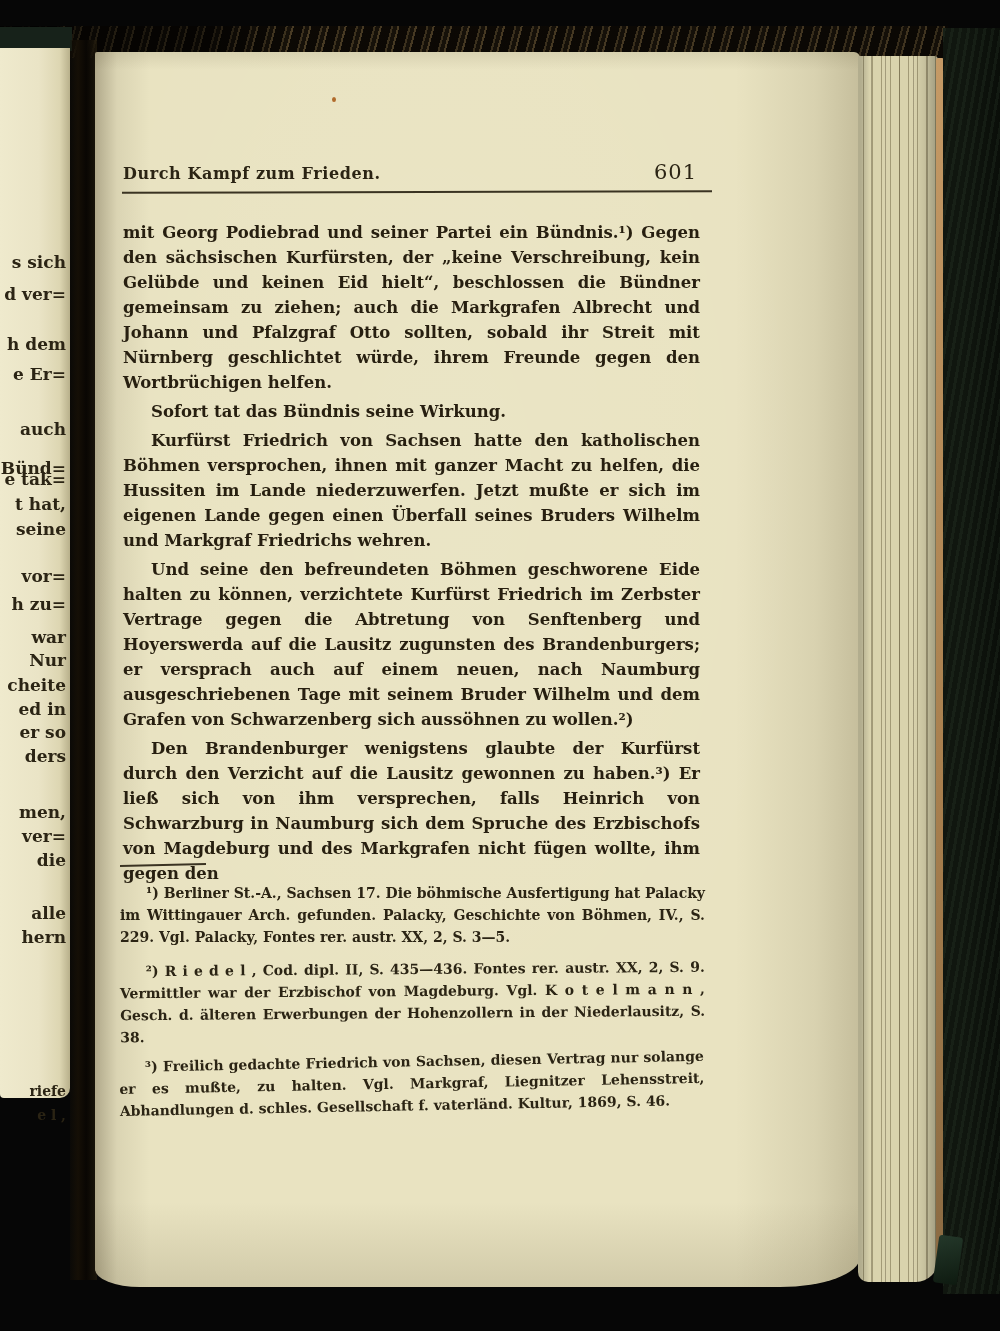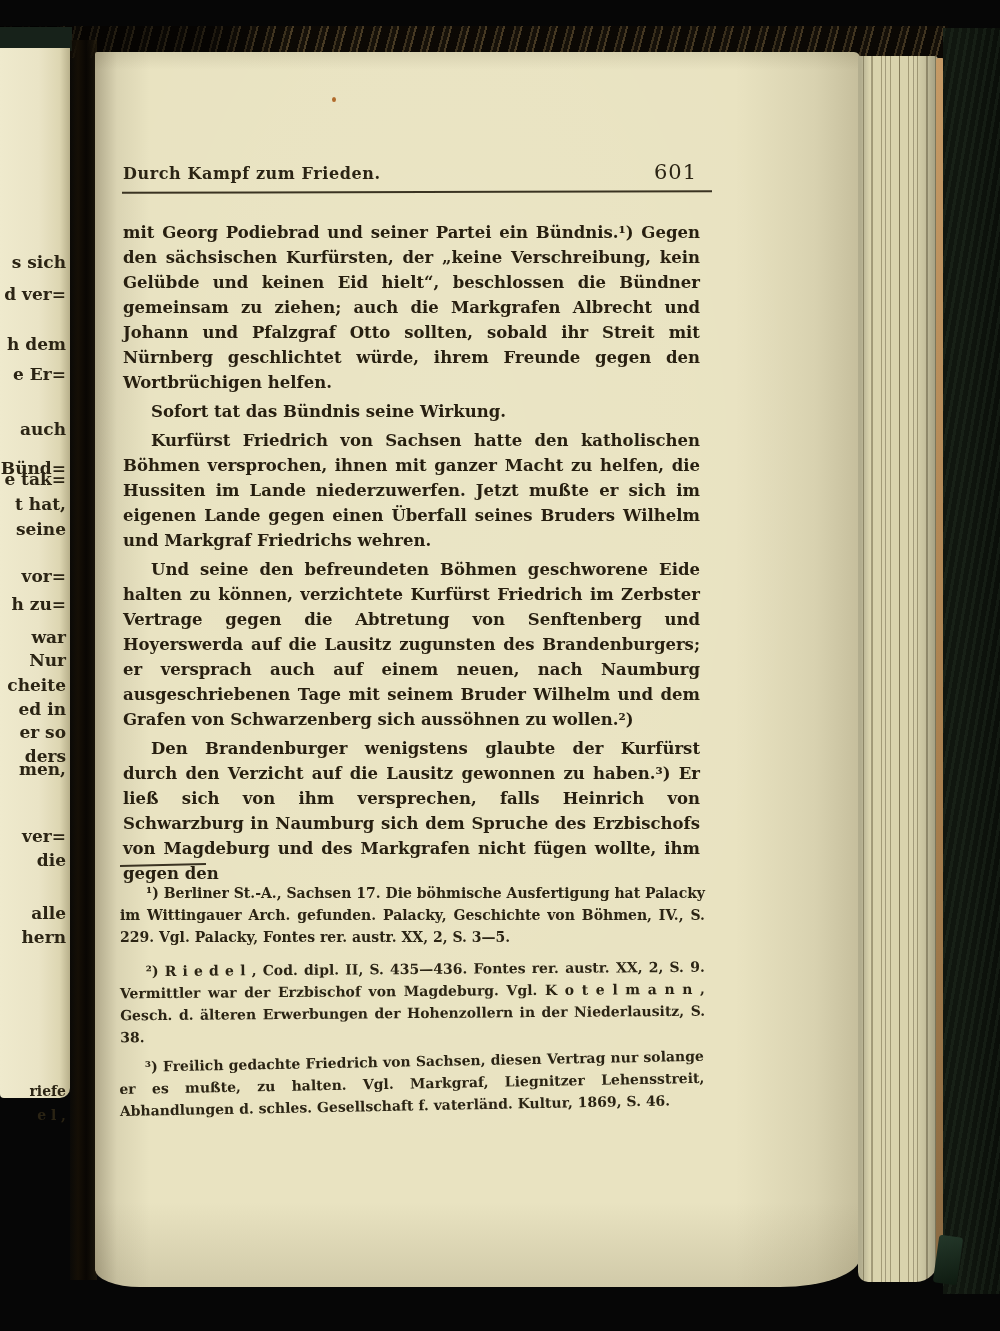--- a/index.html
+++ b/index.html
@@ -128,21 +128,21 @@
   <span class="frag" style="top:448px">t hat,</span>
   <span class="frag" style="top:473px">seine</span>
   <span class="frag" style="top:520px">vor=</span>
   <span class="frag" style="top:548px">h zu=</span>
   <span class="frag" style="top:581px">war</span>
   <span class="frag" style="top:604px">Nur</span>
   <span class="frag" style="top:629px">cheite</span>
   <span class="frag" style="top:653px">ed in</span>
   <span class="frag" style="top:676px">er so</span>
   <span class="frag" style="top:700px">ders</span>
-  <span class="frag" style="top:713px">men,</span>
+  <span class="frag" style="top:756px">men,</span>
   <span class="frag" style="top:780px">ver=</span>
   <span class="frag" style="top:804px">die</span>
   <span class="frag" style="top:857px">alle</span>
   <span class="frag" style="top:881px">hern</span>
   <span class="frag small" style="top:1036px">riefe</span>
   <span class="frag small" style="top:1060px">e l ,</span>
 </div>
 
 <div class="gutter"></div>
 

